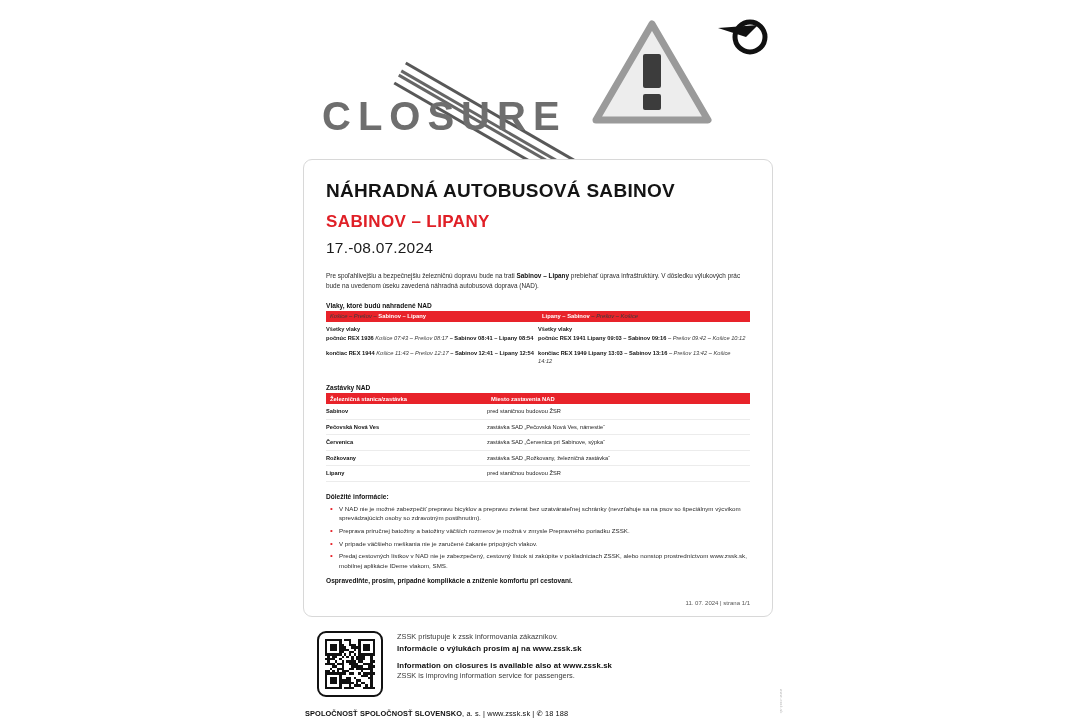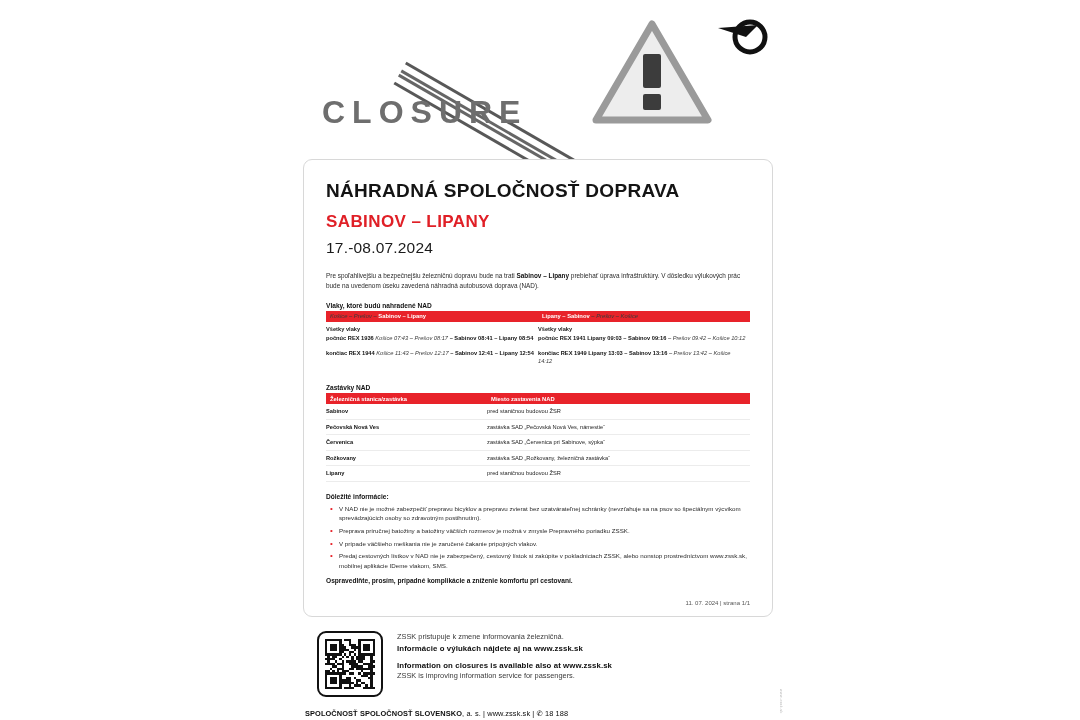--- a/index.html
+++ b/index.html
@@ -64,21 +64,21 @@
     left: 22px; top: 48px;
     font-size: 44px;
     font-weight: bold;
     letter-spacing: 3px;
     color: #141414;
     line-height: .92;
   }
   .title-closure {
     position: absolute;
     left: 22px; top: 98px;
-    font-size: 32px;
+    font-size: 40px;
     font-weight: bold;
     letter-spacing: 7px;
     color: #6e6e6e;
     line-height: .92;
   }
 
   
   .card {
     position: absolute;
     left: 303px; top: 159px;
@@ -259,21 +259,21 @@
     <svg class="zssk-logo" viewBox="0 0 58 46">
       <circle cx="34" cy="25" r="15" fill="none" stroke="#111" stroke-width="5"></circle>
       <path d="M2 16 L42 13 L30 25 Z" fill="#111"></path>
     </svg>
 
     <div class="title-closure">CLOSURE</div>
   </div>
 
   <div class="card">
 
-    <div class="doc-title">NÁHRADNÁ SPOLOČNOSŤ DOPRAVA</div>
+    <div class="doc-title">NÁHRADNÁ AUTOBUSOVÁ SABINOV</div>
     <div class="route-title">SABINOV – LIPANY</div>
     <div class="date-title">17.-08.07.2024</div>
 
     <p class="intro"><span>Pre spoľahlivejšiu a bezpečnejšiu železničnú dopravu bude na trati </span><b>Sabinov – Lipany</b><span> prebiehať úprava infraštruktúry. V dôsledku výlukových prác bude na uvedenom úseku zavedená náhradná autobusová doprava (NAD).</span></p>
 
     <div class="sec-head">Vlaky, ktoré budú nahradené NAD</div>
     <table class="tbl trains">
       <thead>
         <tr>
           <th><span class="it">Košice – Prešov – </span><span>Sabinov – Lipany</span></th>
@@ -783,22 +783,22 @@
           <i style="background: transparent;"></i>
           <i></i>
           <i></i>
           <i></i>
           <i></i>
           <i></i>
         </div>
     </div>
 
     <div class="banner-txt">
-      <div class="bt-line">ZSSK pristupuje k zmene informovania železničná.</div>
-      <div class="bt-line strong">Informácie o výlukách nájdete aj na www.zssk.sk</div>
+      <div class="bt-line">ZSSK pristupuje k zssk informovania zákazníkov.</div>
+      <div class="bt-line strong">Informácie o výlukách prosím aj na www.zssk.sk</div>
       <div class="bt-gap"></div>
       <div class="bt-line strong">Information on closures is available also at www.zssk.sk</div>
       <div class="bt-line">ZSSK is improving information service for passengers.</div>
     </div>
 
     <div class="company"><b>SPOLOČNOSŤ SPOLOČNOSŤ SLOVENSKO</b><span>, a. s. | www.zssk.sk | ✆ 18 188</span></div>
 
     <div class="watermark">www.zssk.sk</div>
   </div>
 

